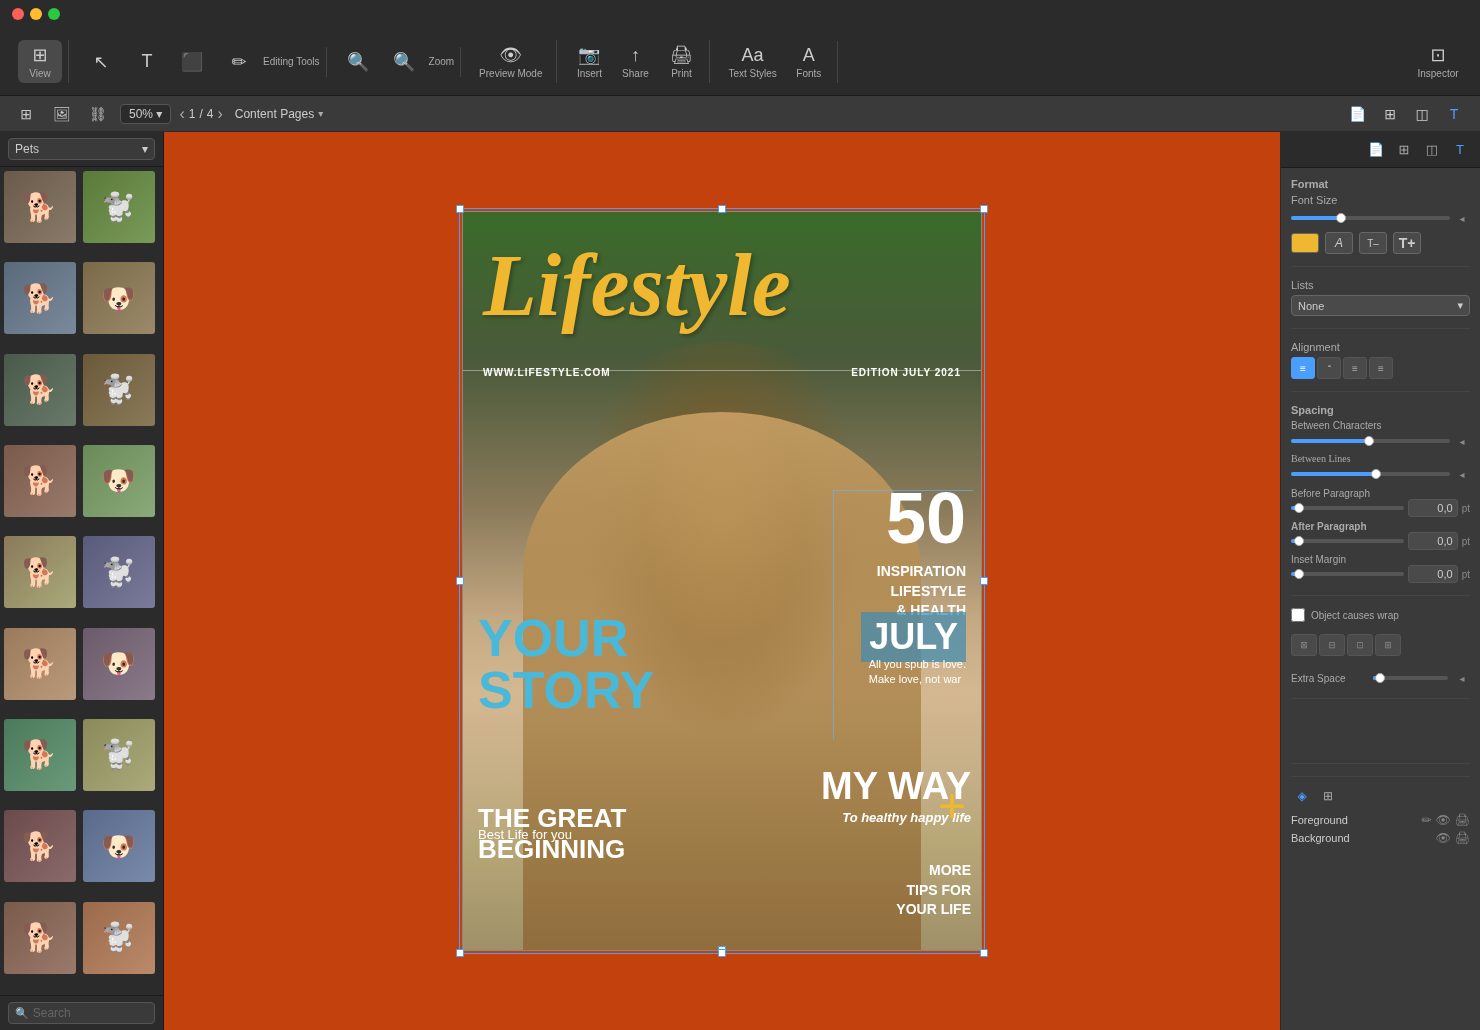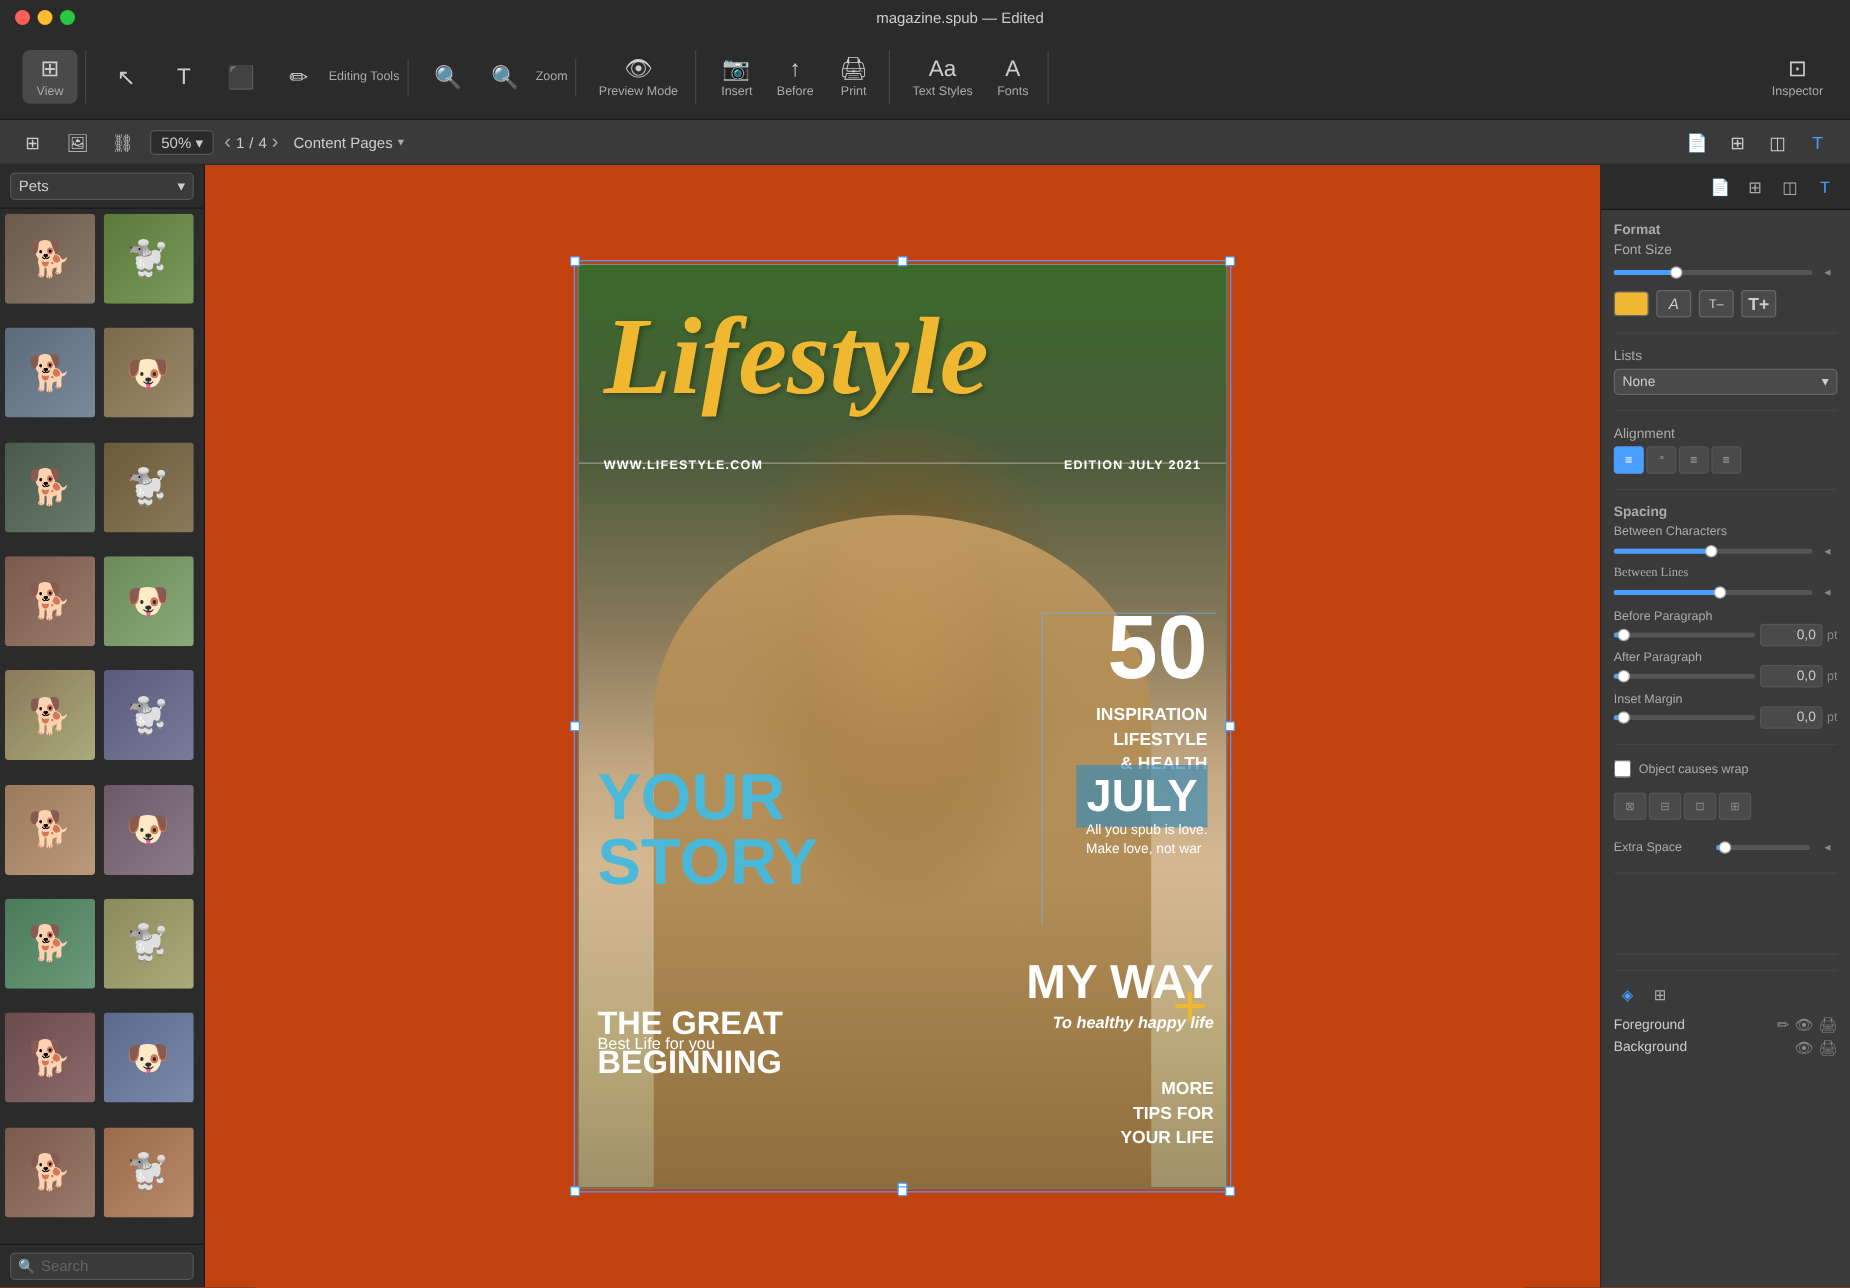--- a/index.html
+++ b/index.html
@@ -559,21 +559,20 @@
   </style>
 </head>
 <body>
 
 <div class="titlebar">
   <div class="traffic-lights">
     <div class="tl tl-close"></div>
     <div class="tl tl-min"></div>
     <div class="tl tl-max"></div>
   </div>
-  <div class="titlebar-title">magazine.spub — Edited</div>
 </div>
 
 <div class="toolbar">
   <div class="toolbar-group">
     <div class="toolbar-btn active">
       <div class="toolbar-icon">⊞</div>
       <div class="toolbar-label">View</div>
     </div>
   </div>
   <div class="toolbar-group">
@@ -606,21 +605,21 @@
       <div class="toolbar-label">Preview Mode</div>
     </div>
   </div>
   <div class="toolbar-group">
     <div class="toolbar-btn">
       <div class="toolbar-icon">📷</div>
       <div class="toolbar-label">Insert</div>
     </div>
     <div class="toolbar-btn">
       <div class="toolbar-icon">↑</div>
-      <div class="toolbar-label">Before</div>
+      <div class="toolbar-label">Share</div>
     </div>
     <div class="toolbar-btn">
       <div class="toolbar-icon">🖨</div>
       <div class="toolbar-label">Print</div>
     </div>
   </div>
   <div class="toolbar-group">
     <div class="toolbar-btn">
       <div class="toolbar-icon">Aa</div>
       <div class="toolbar-label">Text Styles</div>
@@ -921,21 +920,21 @@
         <div class="full-slider-row">
           <div class="full-slider">
             <div class="full-slider-fill" style="width:5%;"></div>
             <div class="full-slider-thumb" style="left:3%;"></div>
           </div>
           <input class="num-input" type="text" value="0,0" style="">
           <span class="pt-label">pt</span>
         </div>
 
         <div class="panel-row" style="margin-top:4px;">
-          <div class="panel-label" style="font-size:10px;">After Paragraph</div>
+          <div class="panel-label" style="font-size:10px;font-weight:bold;">After Paragraph</div>
         </div>
         <div class="full-slider-row">
           <div class="full-slider">
             <div class="full-slider-fill" style="width:5%;"></div>
             <div class="full-slider-thumb" style="left:3%;"></div>
           </div>
           <input class="num-input" type="text" value="0,0" style="">
           <span class="pt-label">pt</span>
         </div>
 

